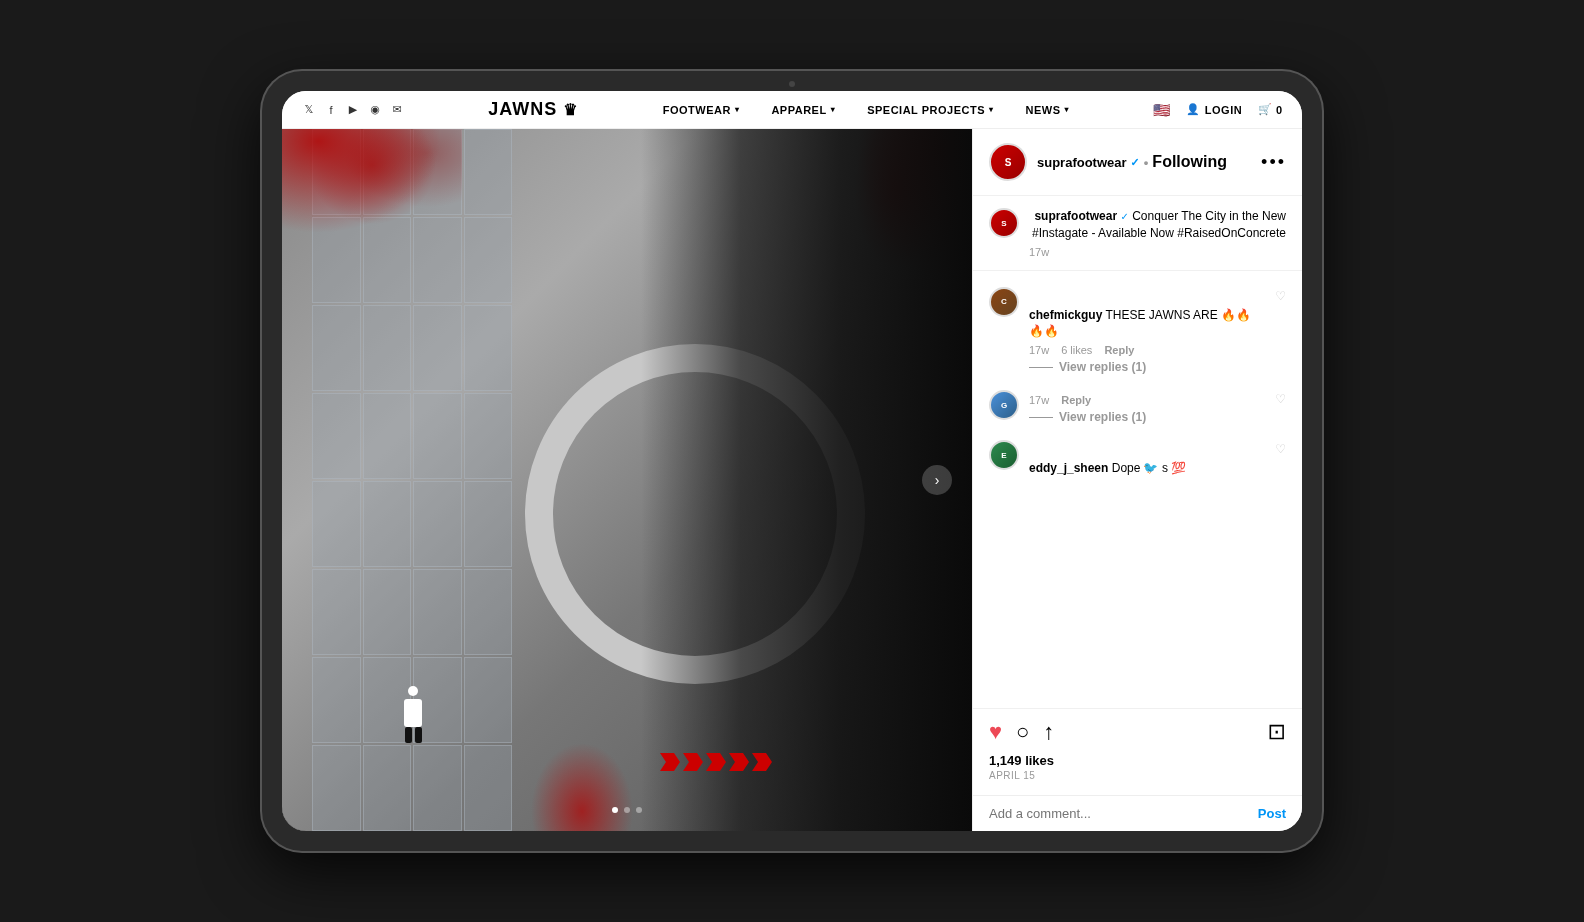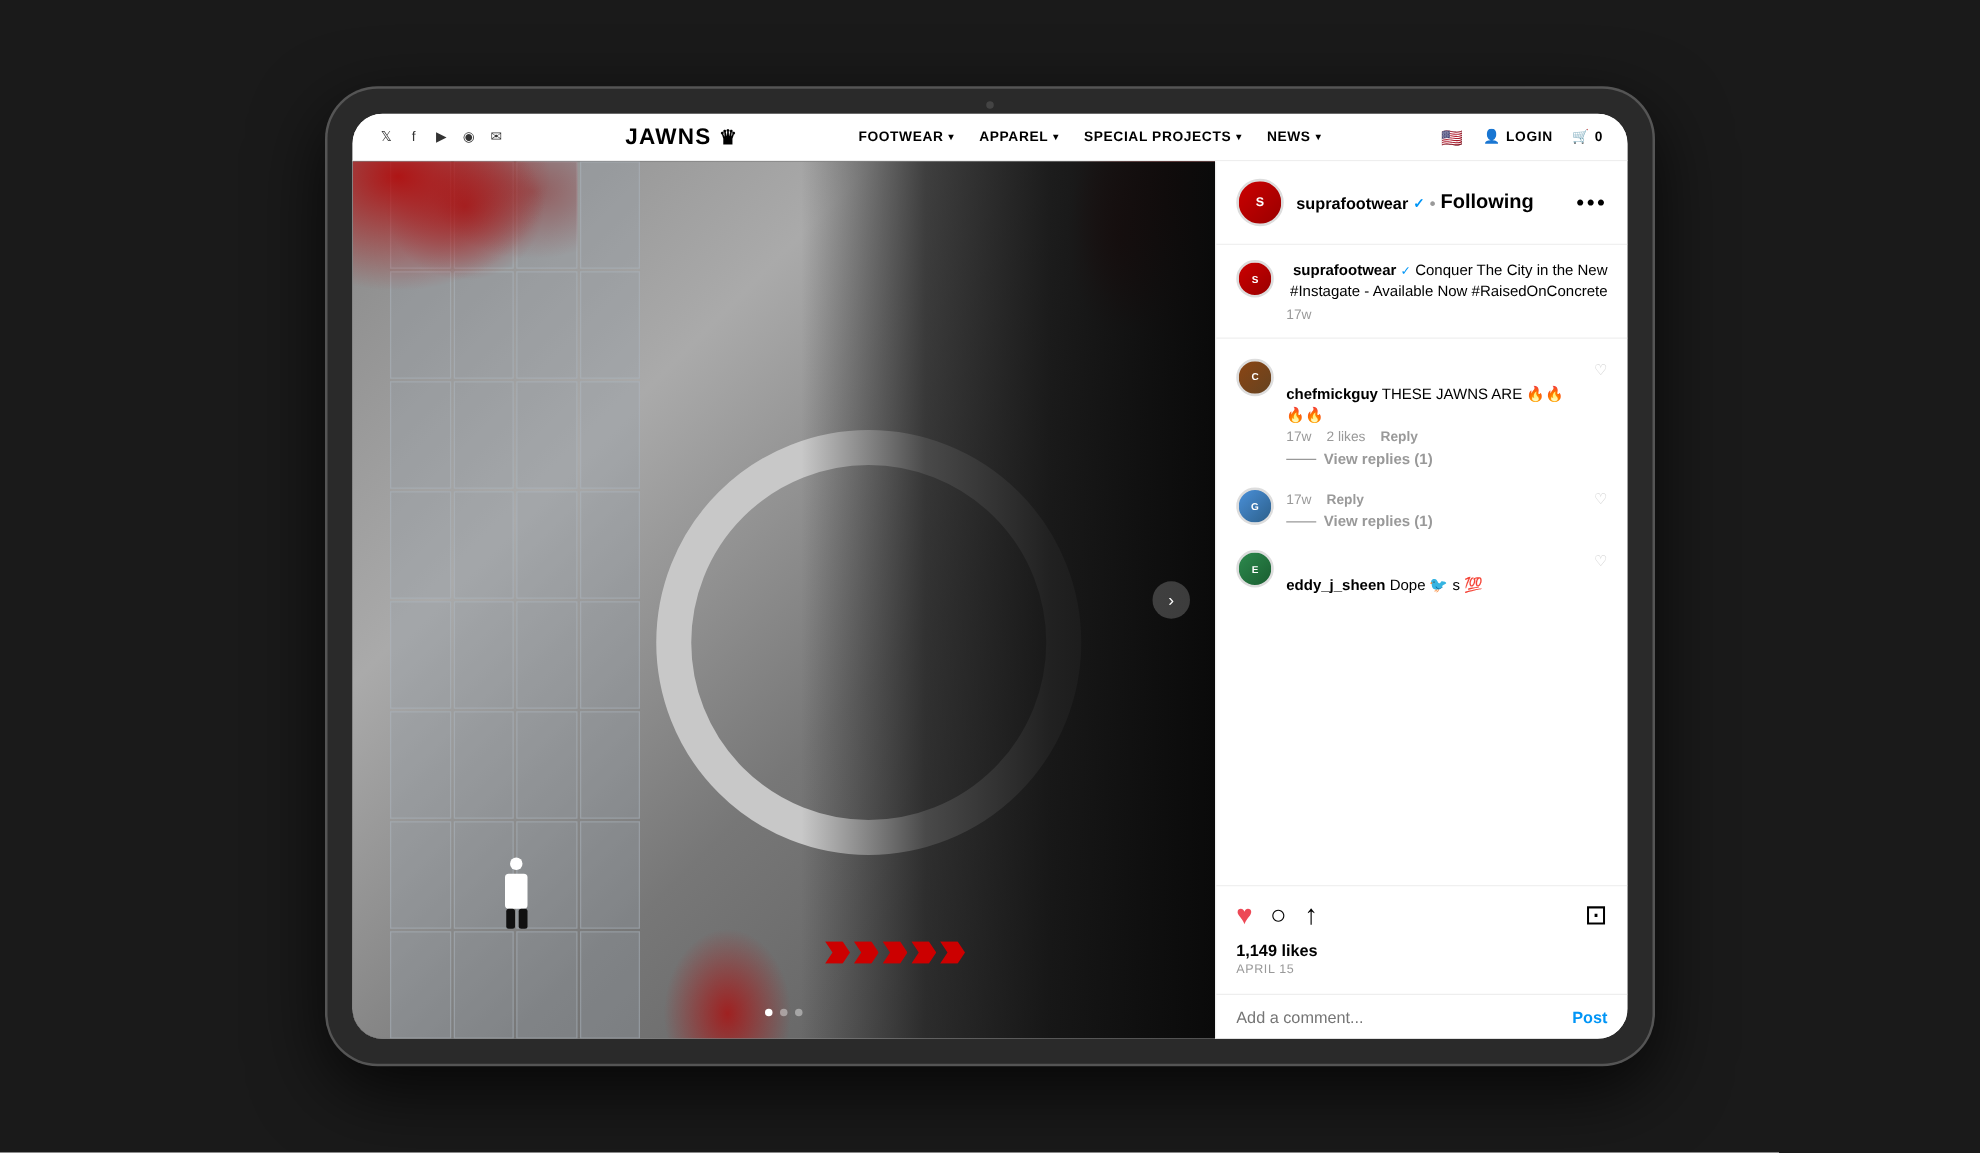--- a/index.html
+++ b/index.html
@@ -87,21 +87,21 @@
       align-items: center;
       gap: 6px;
     }
 
     .logo-crown {
       font-size: 16px;
     }
 
     .main-nav {
       display: flex;
-      gap: 20px;
+      gap: 32px;
       align-items: center;
     }
 
     .nav-item {
       font-size: 11px;
       font-weight: 600;
       letter-spacing: 0.5px;
       color: #000;
       text-transform: uppercase;
       display: flex;
@@ -789,21 +789,21 @@
           <div class="comment-item">
             <div class="ig-avatar-small avatar-chef">C</div>
             <div class="comment-content">
               <div class="comment-text">
                 <span class="comment-username">chefmickguy</span>
                 <span> </span>
                 <span>THESE JAWNS ARE 🔥🔥🔥🔥</span>
               </div>
               <div class="comment-meta">
                 <span class="comment-time">17w</span>
-                <span class="comment-likes">2 likes</span>
+                <span class="comment-likes">6 likes</span>
                 <span class="comment-reply-btn">Reply</span>
               </div>
               <div class="view-replies">
                 <div class="view-replies-line"></div>
                 <span class="view-replies-text">View replies (1)</span>
               </div>
             </div>
             <span class="comment-heart">♡</span>
           </div>
 

